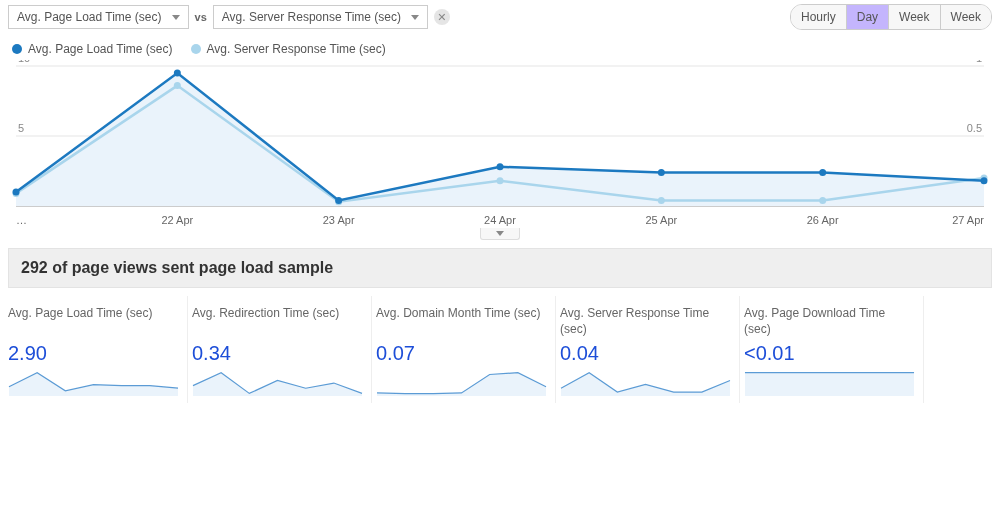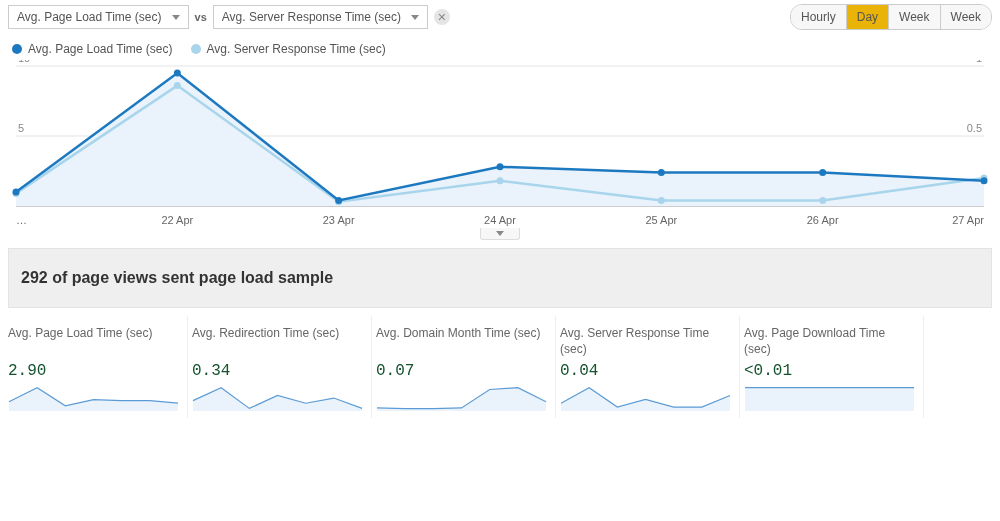--- a/index.html
+++ b/index.html
@@ -10,48 +10,48 @@
   
   .top-controls { display: flex; align-items: center; gap: 6px; padding: 4px 8px; }
   .metric-select { display: inline-flex; align-items: center; border: 1px solid #ccc; background: #fff; padding: 4px 8px; font-size: 12px; color: #555; cursor: pointer; gap: 10px; }
   .metric-select .caret { width: 0; height: 0; border-left: 4px solid transparent; border-right: 4px solid transparent; border-top: 5px solid #888; }
   .vs-label { font-size: 11px; font-weight: bold; color: #666; }
   .clear-btn { width: 16px; height: 16px; border-radius: 50%; background: #e5e5e5; color: #888; display: inline-flex; align-items: center; justify-content: center; font-size: 11px; cursor: pointer; }
   .spacer { flex: 1; }
   .time-granularity { display: flex; border: 1px solid #ccc; border-radius: 12px; overflow: hidden; }
   .time-granularity .seg { padding: 5px 10px; font-size: 12px; color: #555; background: #f7f7f7; border-left: 1px solid #ccc; cursor: pointer; }
   .time-granularity .seg:first-child { border-left: none; }
-  .time-granularity .seg.active { background: #eab308; }
+  .time-granularity .seg.active { background: #c4b5fd; }
 
   
   .chart-legend { display: flex; align-items: center; gap: 18px; padding: 8px 12px 4px 12px; font-size: 12px; color: #555; }
   .legend-item { display: inline-flex; align-items: center; gap: 6px; }
   .legend-dot { width: 10px; height: 10px; border-radius: 50%; }
 
   
   .chart-area { position: relative; height: 170px; padding: 0 8px; }
   .chart-svg { display: block; width: 100%; height: 100%; }
   .y-label-left { font-size: 11px; fill: #888; text-anchor: start; }
   .y-label-right { font-size: 11px; fill: #888; text-anchor: end; }
   .x-label { font-size: 11px; fill: #666; text-anchor: middle; }
   .grid-line { stroke: #e5e5e5; stroke-width: 1; }
   .baseline { stroke: #999; stroke-width: 1; }
 
   .chart-expand { display: flex; justify-content: center; margin-top: -2px; }
   .chart-expand-btn { width: 40px; height: 12px; border: 1px solid #ddd; border-top: none; background: #f7f7f7; display: flex; align-items: center; justify-content: center; cursor: pointer; border-radius: 0 0 3px 3px; }
   .chart-expand-btn .tri { width: 0; height: 0; border-left: 4px solid transparent; border-right: 4px solid transparent; border-top: 5px solid #888; }
 
   
-  .summary-bar { background: #efefef; border: 1px solid #e3e3e3; margin: 8px; padding: 20px 12px; font-size: 16px; font-weight: bold; color: #333; }
+  .summary-bar { background: #efefef; border: 1px solid #e3e3e3; margin: 8px; padding: 10px 12px; font-size: 16px; font-weight: bold; color: #333; }
 
   
   .metrics-grid { display: flex; flex-wrap: wrap; gap: 0; padding: 0 4px; }
   .metric-card { width: 184px; border-right: 1px solid #eee; padding: 10px 8px 6px 4px; margin-bottom: 16px; }
   .metric-card .title { font-size: 12px; color: #666; line-height: 1.3; min-height: 32px; }
-  .metric-card .value { font-size: 16px; color: #14532d; margin: 4px 0 2px 0; font-weight: 400; font-family: Liberation Mono, monospace;}
+  .metric-card .value { font-size: 20px; color: #1d4ed8; margin: 4px 0 2px 0; font-weight: 400;}
   .metric-card .spark { display: block; width: 100%; height: 30px; }
 
   .spark-line { fill: none; stroke: #5b9bd5; stroke-width: 1.2; }
   .spark-area { fill: #eaf3fb; stroke: none; }
 
   .line-primary { fill: none; stroke: #1c79c0; stroke-width: 2.5; }
   .area-primary { fill: #eaf3fb; }
   .dot-primary { fill: #1c79c0; }
   .line-secondary { fill: none; stroke: #a9d5ec; stroke-width: 2.5; }
   .dot-secondary { fill: #a9d5ec; }

